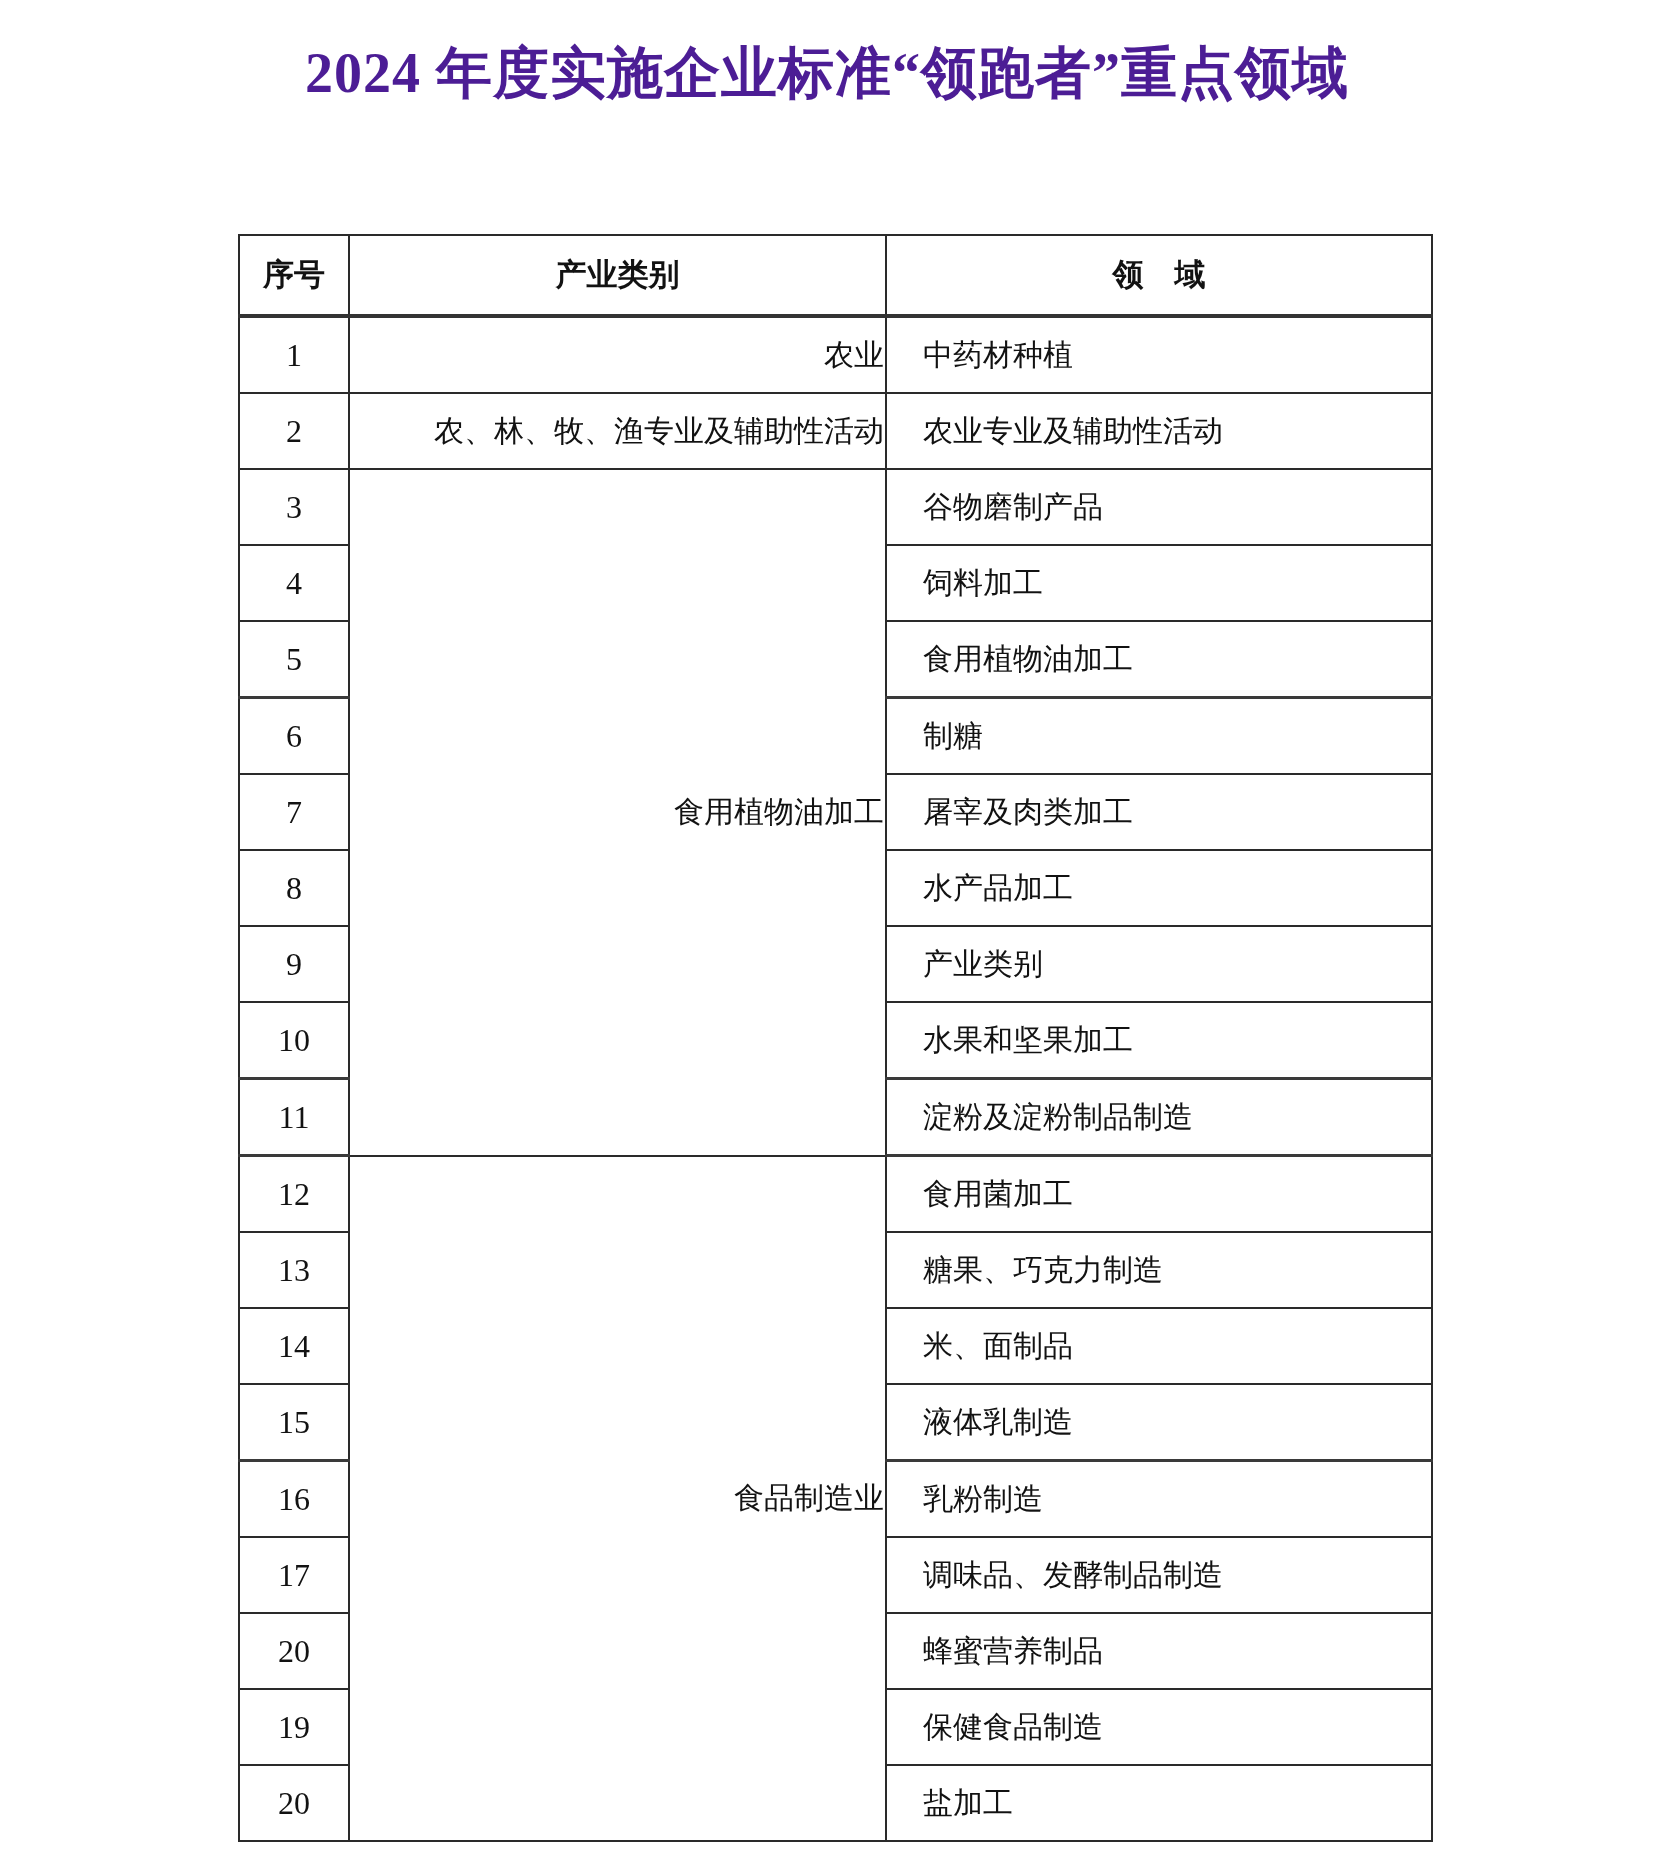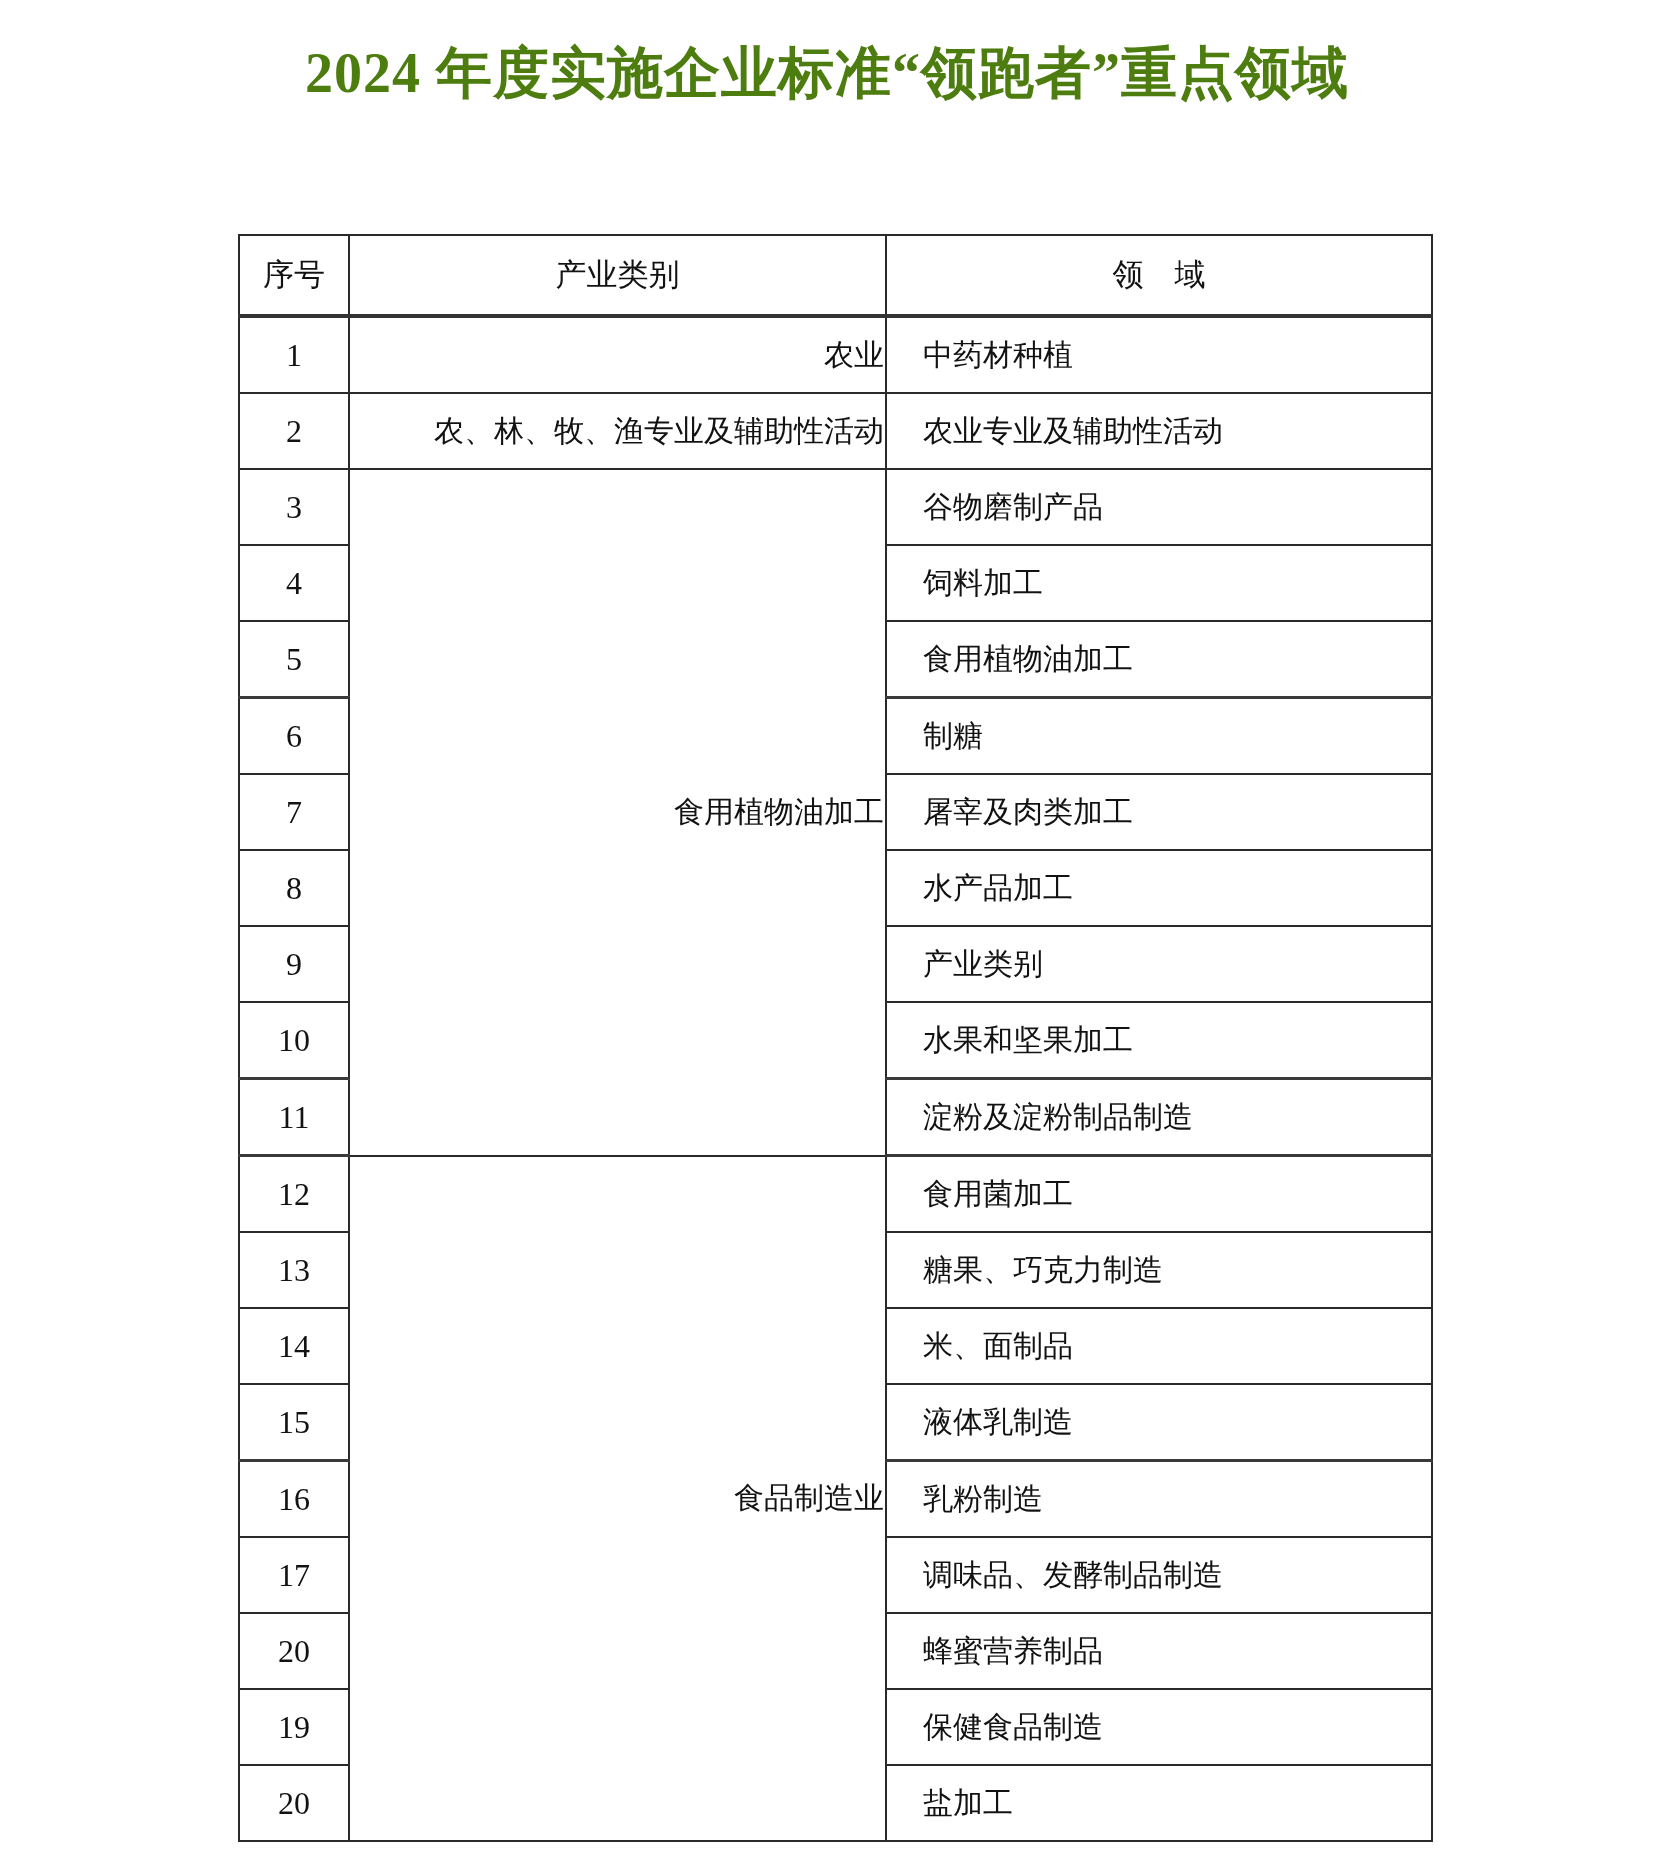--- a/index.html
+++ b/index.html
@@ -15,21 +15,21 @@
     color: #121212;
     overflow: hidden;
   }
   .doc-title {
     margin-top: 40px;
     width: 1654px;
     text-align: center;
     font-size: 56px;
     font-weight: bold;
     letter-spacing: 1px;
-    color: #4d7c0f;
+    color: #4c1d95;
     line-height: 66px;
   }
   table.fields-table {
     position: absolute;
     left: 238px;
     top: 234px;
     width: 1193px;
     border-collapse: collapse;
     table-layout: fixed;
     border: 2px solid #222222;
@@ -42,21 +42,21 @@
   .fields-table td {
     border: 2px solid #2a2a2a;
     background: #ffffff;
     vertical-align: middle;
     font-weight: normal;
     overflow: hidden;
   }
   .fields-table th {
     height: 76px;
     font-size: 31px;
-    font-weight: normal;
+    font-weight: bold;
     text-align: center;
     border-bottom-width: 4px;
     border-bottom-color: #333333;
   }
   .fields-table td {
     height: 72px;
     font-size: 30px;
   }
   td.cell-no {
     text-align: center;

